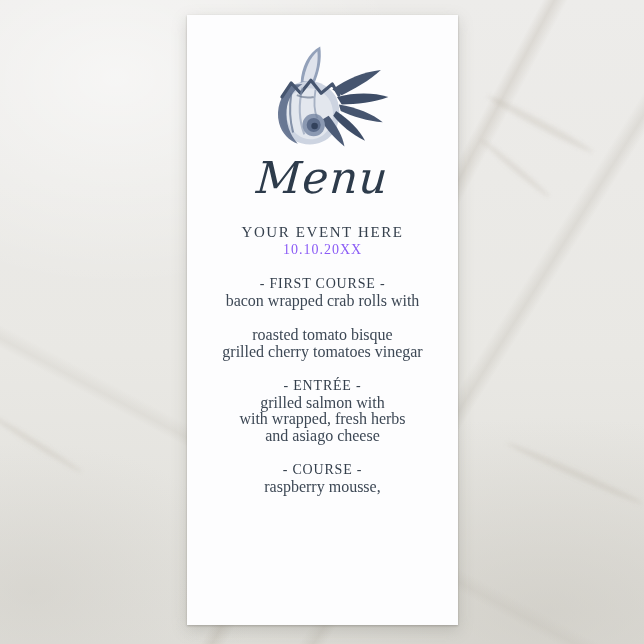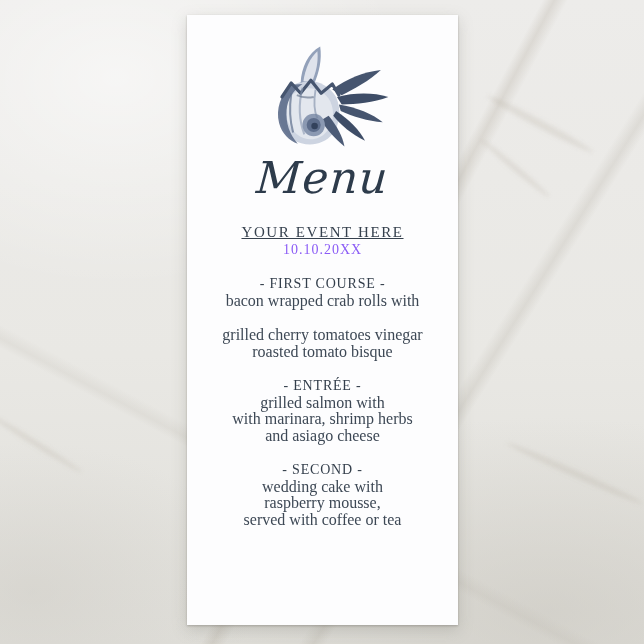--- a/index.html
+++ b/index.html
@@ -68,21 +68,20 @@
     letter-spacing: 1px;
     transform: skewX(-4deg);
   }
 
   .event-name {
     margin-top: 22px;
     font-size: 15px;
     line-height: 18px;
     letter-spacing: 1.6px;
     color: #36414e;
-    text-decoration: underline;
   }
   .event-date {
     font-size: 14px;
     line-height: 17px;
     letter-spacing: 1px;
     color: #8b5cf6;
   }
 
   .section {
     margin-top: 18px;
@@ -144,31 +143,29 @@
 
   <div class="event-name">YOUR EVENT HERE</div>
   <div class="event-date">10.10.20XX</div>
 
   <div class="section">
     <div class="heading">- FIRST COURSE -</div>
     <div class="line">bacon wrapped crab rolls with</div>
   </div>
 
   <div class="section">
+    <div class="line">roasted tomato bisque</div>
     <div class="line">grilled cherry tomatoes vinegar</div>
-    <div class="line">roasted tomato bisque</div>
   </div>
 
   <div class="section">
     <div class="heading">- ENTRÉE -</div>
     <div class="line">grilled salmon with</div>
-    <div class="line">with marinara, shrimp herbs</div>
+    <div class="line">with wrapped, fresh herbs</div>
     <div class="line">and asiago cheese</div>
   </div>
 
   <div class="section">
-    <div class="heading">- SECOND -</div>
-    <div class="line">wedding cake with</div>
+    <div class="heading">- COURSE -</div>
     <div class="line">raspberry mousse,</div>
-    <div class="line">served with coffee or tea</div>
   </div>
 
 </div>
 
 </body></html>

